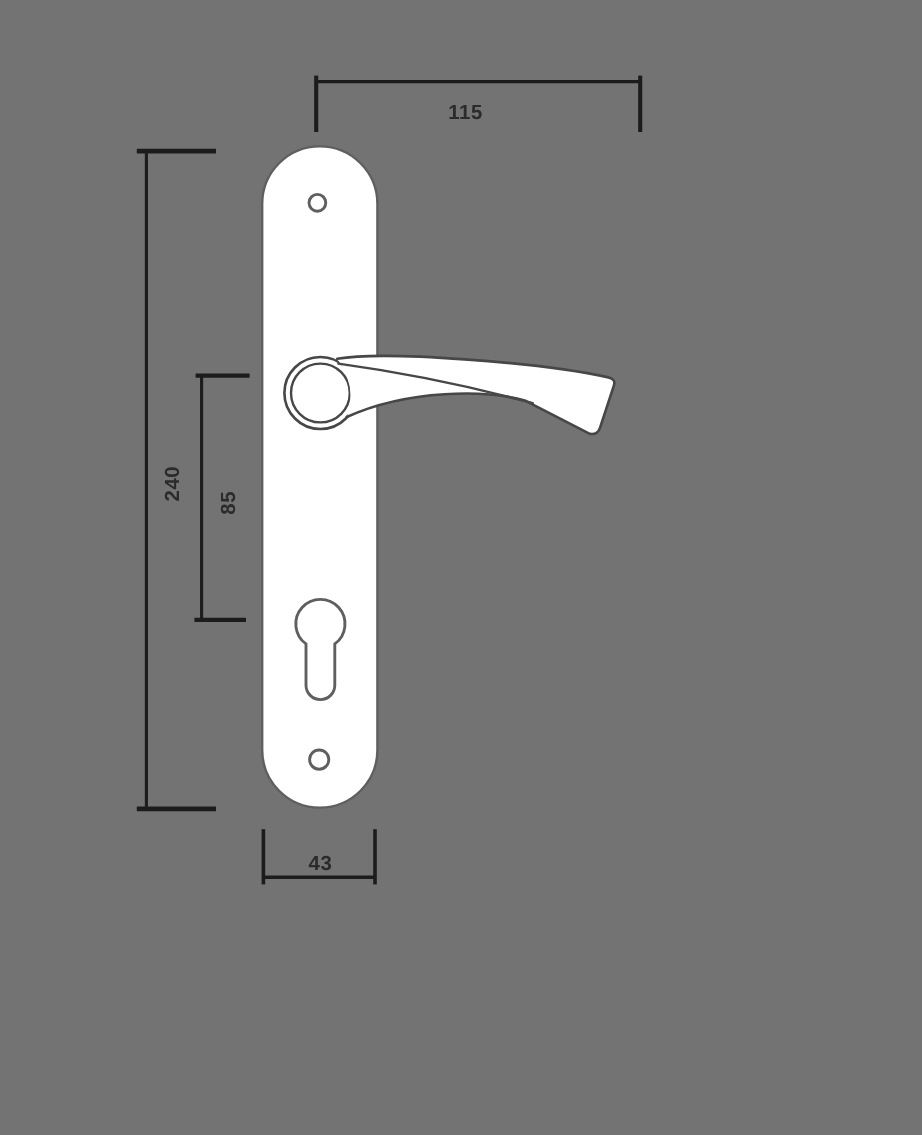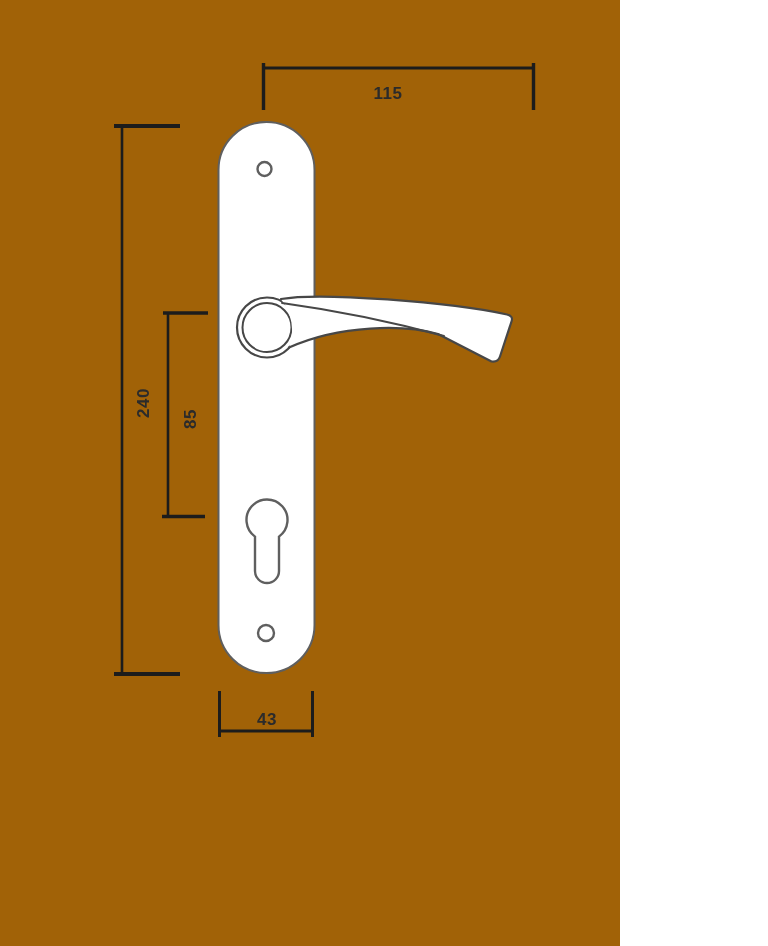--- a/index.html
+++ b/index.html
@@ -2,23 +2,23 @@
 <html><head>
 <meta charset="utf-8">
 <style>
   html, body {
     margin: 0;
     padding: 0;
     background: #ffffff;
   }
   .canvas {
     position: relative;
-    width: 620px;
+    width: 768px;
     height: 946px;
-    background: #a16207;
+    background: #737373;
     overflow: hidden;
     font-family: "Liberation Sans", sans-serif;
   }
   svg text {
     font-family: "Liberation Sans", sans-serif;
     font-size: 17px;
     font-weight: bold;
     fill: #2b2b2b;
     letter-spacing: 0.5px;
   }

